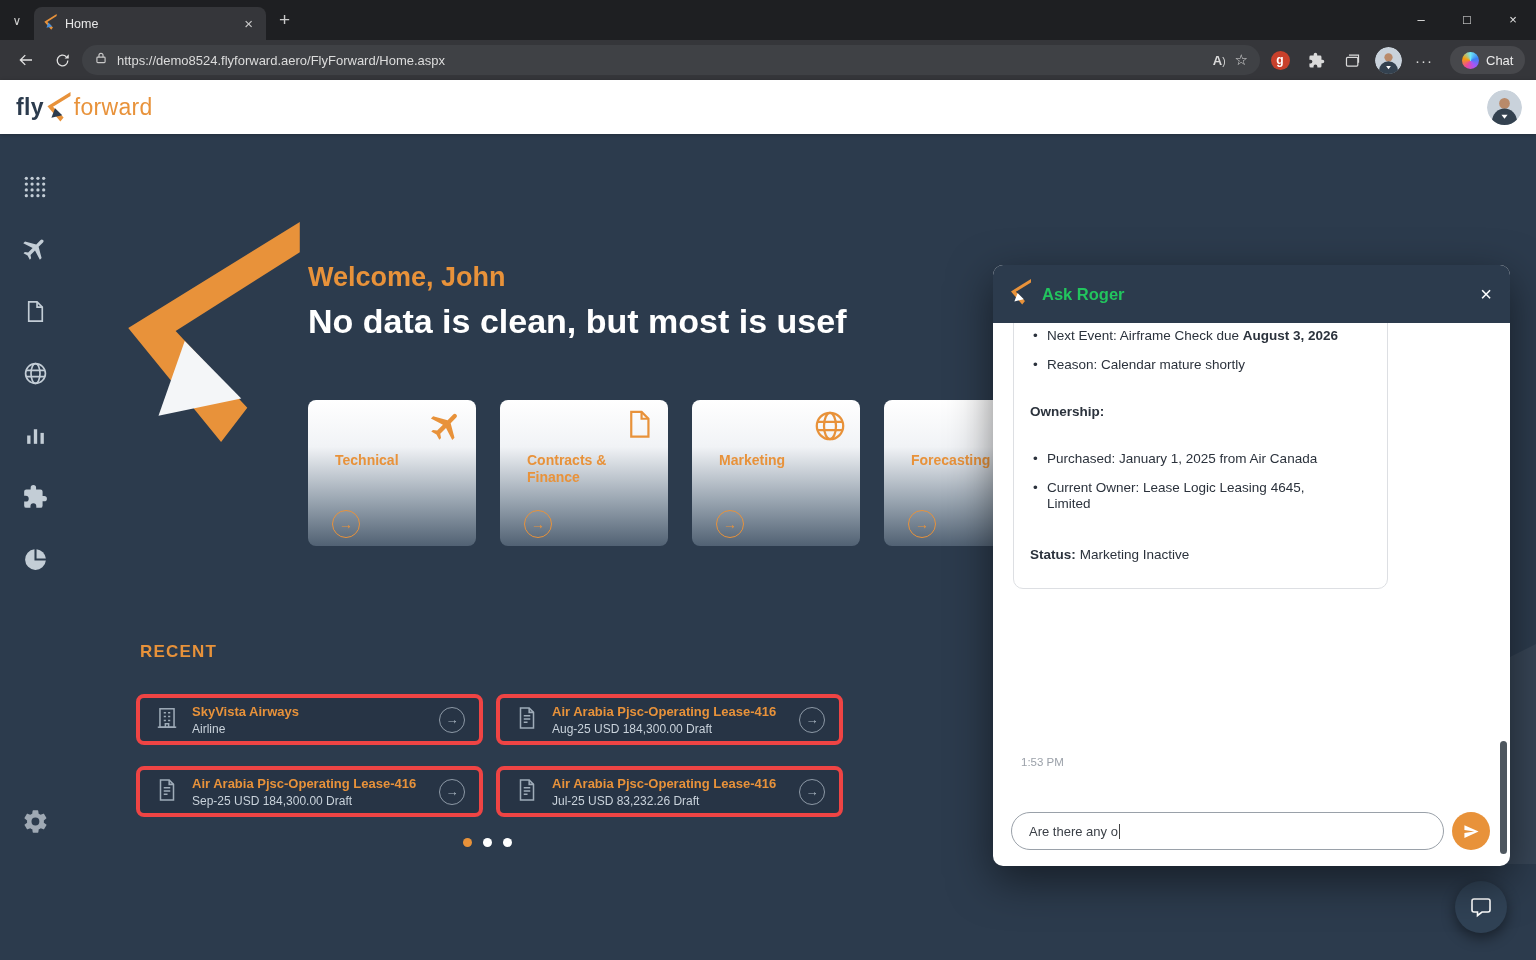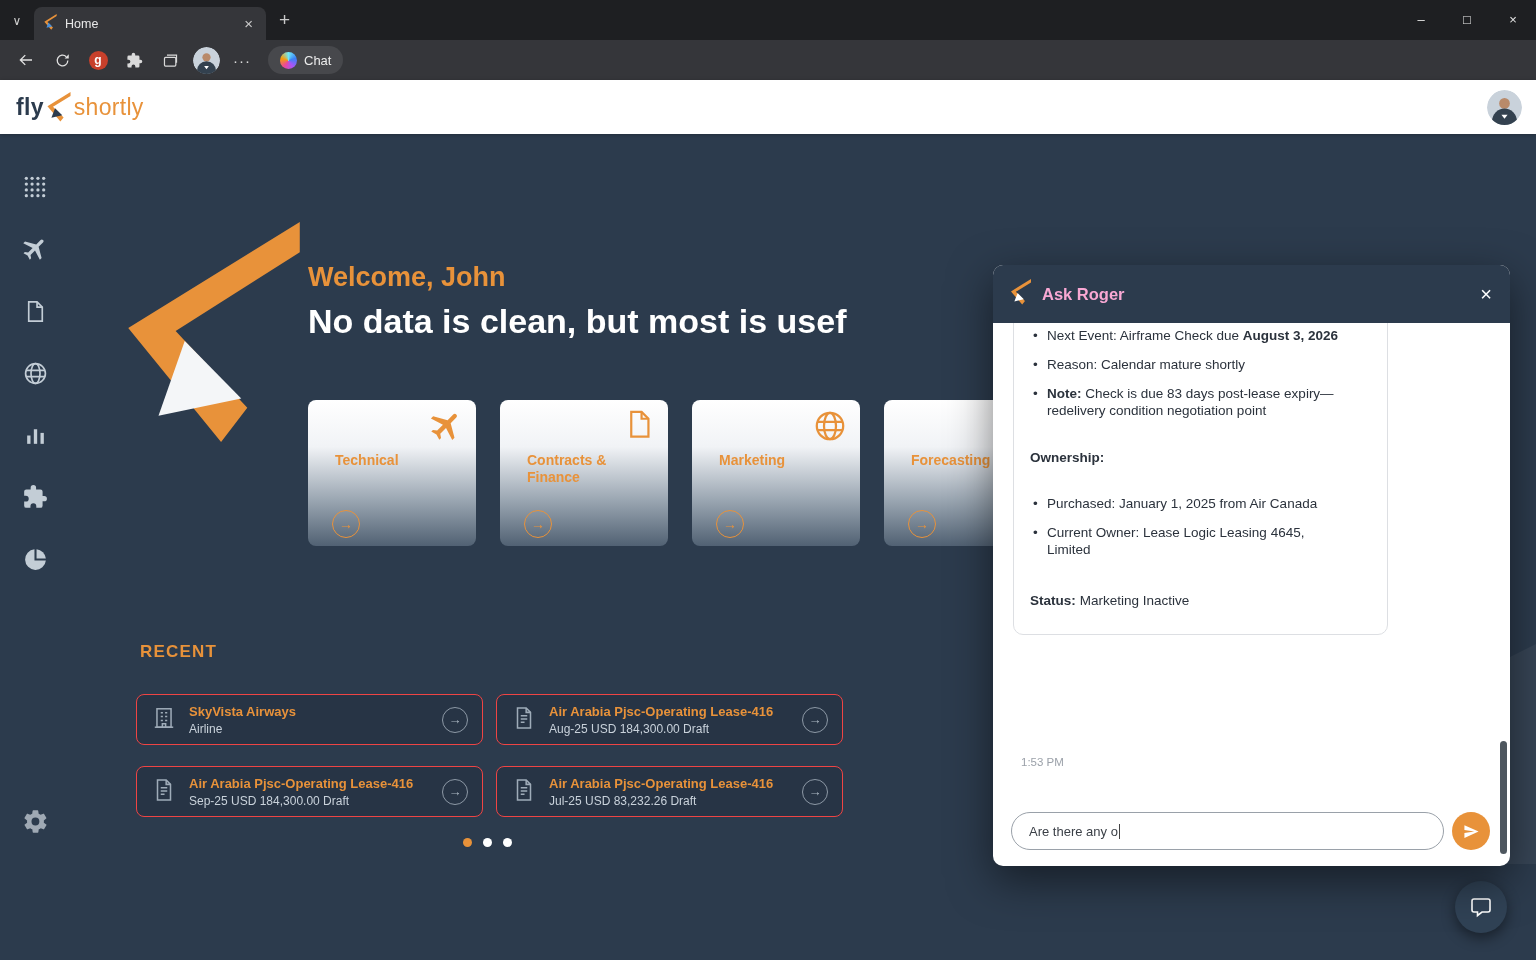--- a/index.html
+++ b/index.html
@@ -51,34 +51,34 @@
 
   .cards { position:absolute; left:238px; top:266px; display:flex; gap:24px; }
   .cat-card { position:relative; width:168px; height:146px; border-radius:8px;
     background:linear-gradient(180deg,#FFFFFF 0%,#F1F3F6 32%,rgba(203,213,222,.7) 68%,rgba(150,168,186,.35) 100%); }
   .cat-title { position:absolute; left:27px; top:52px; width:112px; color:#E8923A; font-weight:700; font-size:14px; line-height:1.2; }
   .cat-icon { position:absolute; right:12px; top:8px; }
   .cat-arrow { position:absolute; left:24px; bottom:8px; width:28px; height:28px; border:1.5px solid #E8923A; border-radius:50%; color:#E8923A; display:flex; align-items:center; justify-content:center; font-size:14px; }
 
   .recent-heading { position:absolute; left:70px; top:508px; color:#E8923A; font-weight:800; font-size:17px; letter-spacing:1.2px; }
   .recent-grid { position:absolute; left:66px; top:560px; display:grid; grid-template-columns:347px 347px; gap:21px 13px; }
-  .recent-card { position:relative; height:51px; display:flex; align-items:center; gap:12px; padding:0 14px; border:1px solid #ef4444; border-radius:8px; background:rgba(14,24,35,.18); }
+  .recent-card { position:relative; height:51px; display:flex; align-items:center; gap:12px; padding:0 14px; border:4px solid #ef4444; border-radius:8px; background:rgba(14,24,35,.18); }
   .recent-text { flex:1; overflow:hidden; }
   .recent-title { color:#E8923A; font-weight:700; font-size:13px; white-space:nowrap; }
   .recent-sub { color:#C9D2DB; font-size:12px; margin-top:3px; white-space:nowrap; }
   .recent-arrow { width:26px; height:26px; border:1.5px solid #8D99A6; border-radius:50%; color:#AAB6C2; display:flex; align-items:center; justify-content:center; font-size:13px; flex:none; }
 
   .carousel { position:absolute; left:393px; top:704px; display:flex; gap:11px; }
   .dot { width:9px; height:9px; border-radius:50%; background:#fff; }
   .dot.active { background:#E8923A; }
 
   
   .chat-panel { position:absolute; left:993px; top:185px; width:517px; height:601px; background:#fff; border-radius:10px; box-shadow:0 14px 44px rgba(0,0,0,.5); z-index:60; }
   .chat-header { height:58px; background:#2C3B4D; border-radius:10px 10px 0 0; display:flex; align-items:center; gap:11px; padding:0 18px; }
-  .chat-title { flex:1; color:#f9a8d4; font-weight:700; font-size:16.5px; }
+  .chat-title { flex:1; color:#22c55e; font-weight:700; font-size:16.5px; }
   .chat-close { color:#fff; font-size:20px; line-height:1; }
   .chat-body { position:relative; height:543px; }
   .msg-viewport { margin:0 20px; height:424px; overflow:hidden; }
   .msg-bubble { width:375px; margin-top:-12px; border:1px solid #DDDFE3; border-radius:10px; padding:16px 16px 24px; color:#2B323C; font-size:13.5px; line-height:1.25; }
   .msg-list { list-style:none; }
   .msg-list li { position:relative; padding:0 28px 0 17px; margin-bottom:12px; }
   .msg-list li::before { content:"•"; position:absolute; left:3px; }
   .msg-bubble b { font-weight:700; }
   .msg-head { font-weight:700; margin:30px 0; }
   .msg-status { margin-top:34px; }
@@ -123,20 +123,33 @@
       <svg viewBox="0 0 24 24" width="18" height="18">
           <path fill="none" stroke="#E2E2E2" stroke-width="1.8" d="M20 12H5M11 5.5 4.5 12l6.5 6.5"></path>
         </svg>
     </span>
     <span class="nav-icon">
       <svg viewBox="0 0 24 24" width="17" height="17">
           <path fill="none" stroke="#E2E2E2" stroke-width="1.8" d="M19.5 12a7.5 7.5 0 1 1-2.2-5.3"></path>
           <polygon points="20.8,3.2 20.8,9 15,9" fill="#E2E2E2"></polygon>
         </svg>
     </span>
+    <div class="urlbar">
+      <span>
+        <svg viewBox="0 0 24 24" width="14" height="14">
+            <g fill="none" stroke="#C9C9C9" stroke-width="2">
+              <rect x="5" y="10.5" width="14" height="9.5" rx="1.5"></rect>
+              <path d="M8.5 10.5V7.5a3.5 3.5 0 0 1 7 0v3"></path>
+            </g>
+          </svg>
+      </span>
+      <span class="url-text">https://demo8524.flyforward.aero/FlyForward/Home.aspx</span>
+      <span class="readaloud">A<i>)</i></span>
+      <span class="star">☆</span>
+    </div>
     <span class="nav-icon">
         <span class="g-badge">g</span>
       </span>
     <span class="nav-icon">
       <svg viewBox="0 0 24 24" width="17" height="17">
           <path fill="#DADADA" d="M20.5 11H19V7a2 2 0 0 0-2-2h-4V3.5a2.5 2.5 0 0 0-5 0V5H4a2 2 0 0 0-2 2v3.8h1.5a2.7 2.7 0 0 1 0 5.4H2V20a2 2 0 0 0 2 2h3.8v-1.5a2.7 2.7 0 0 1 5.4 0V22H17a2 2 0 0 0 2-2v-4h1.5a2.5 2.5 0 0 0 0-5z"></path>
         </svg>
     </span>
     <span class="nav-icon">
       <svg viewBox="0 0 24 24" width="17" height="17">
@@ -165,21 +178,21 @@
 
     <header class="app-header">
       <div class="logo">
         <span class="logo-fly">fly</span>
         <span class="logo-chevron">
           <svg viewBox="0 0 100 130" width="24" height="30">
               <polygon points="100,0 0,62 56,128 70,110 24,64 100,17" fill="#E8923A"></polygon>
               <polygon points="33,70 17,112 64,101" fill="#2C3B4D"></polygon>
             </svg>
         </span>
-        <span class="logo-forward">shortly</span>
+        <span class="logo-forward">forward</span>
       </div>
       <span class="header-avatar">
         <svg viewBox="0 0 34 34" width="35" height="35">
             <circle cx="17" cy="17" r="17" fill="#C9D2DB"></circle>
             <circle cx="17" cy="13" r="5.2" fill="#B98A6A"></circle>
             <path d="M5 30a12 12 0 0 1 24 0v4H5z" fill="#33414F"></path>
             <path d="M14 24h6l-3 4z" fill="#fff"></path>
           </svg>
       </span>
     </header>
@@ -401,21 +414,20 @@
         </span>
         <span class="chat-title">Ask Roger</span>
         <span class="chat-close">×</span>
       </div>
       <div class="chat-body">
         <div class="msg-viewport">
           <div class="msg-bubble">
             <ul class="msg-list">
               <li><span>Next Event: Airframe Check due </span><b>August 3, 2026</b><span></span></li>
               <li><span>Reason: Calendar mature shortly</span><b></b><span></span></li>
-              <li><span></span><b>Note:</b><span> Check is due 83 days post-lease expiry—redelivery condition negotiation point</span></li>
             </ul>
             <div class="msg-head">Ownership:</div>
             <ul class="msg-list">
               <li><span>Purchased: January 1, 2025 from Air Canada</span></li>
               <li><span>Current Owner: Lease Logic Leasing 4645, Limited</span></li>
             </ul>
             <div class="msg-status"><b>Status:</b><span class="val">Marketing Inactive</span></div>
           </div>
         </div>
         <div class="chat-timestamp">1:53 PM</div>

